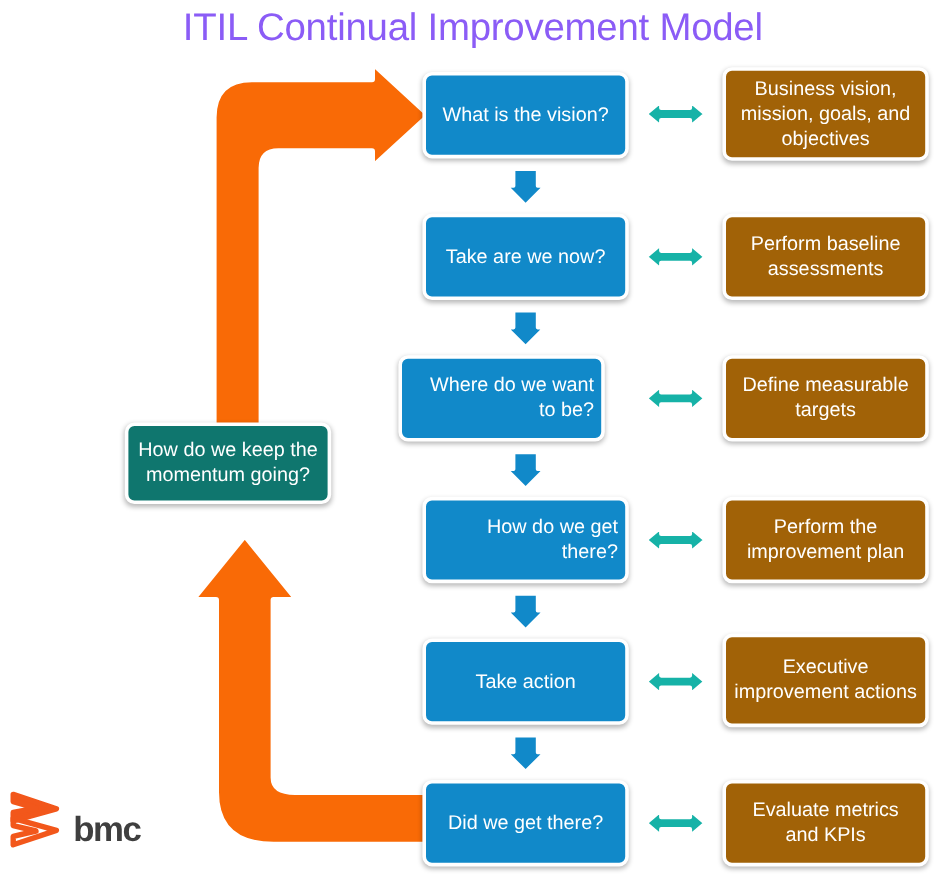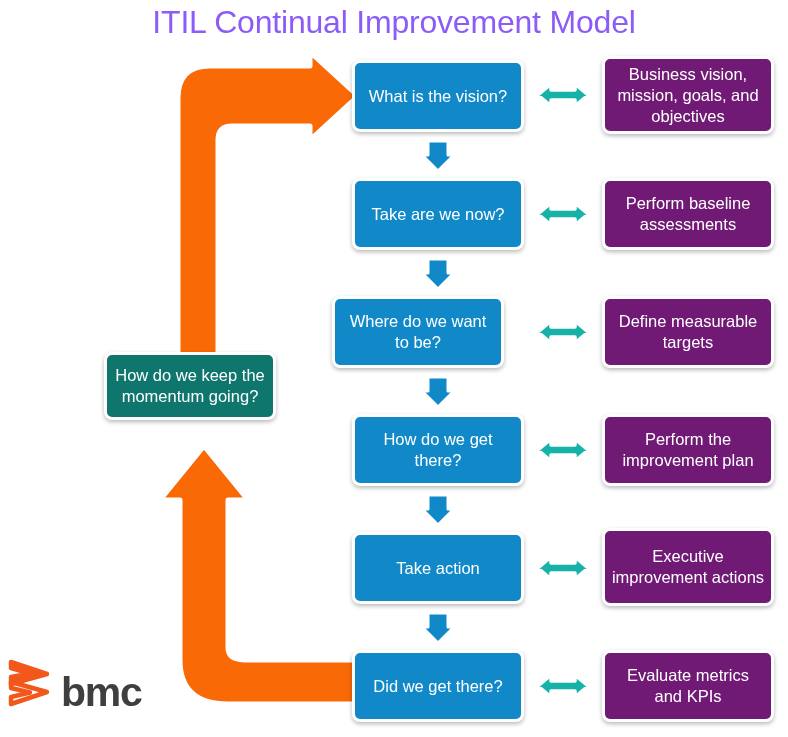--- a/index.html
+++ b/index.html
@@ -43,22 +43,22 @@
     display: flex;
     align-items: center;
     justify-content: center;
     text-align: center;
     color: #ffffff;
     font-size: 16.5px;
     line-height: 21px;
     padding: 2px 6px;
     z-index: 6;
   }
-  .node.blue  { background: #1189c9; }
-  .node.teal  { background: #701a75; }
+  .node.blue  { background: #1189c9; text-align: right; }
+  .node.teal  { background: #a16207; }
   .node.orange{ background: #0f766e; }
 
   
   .down-arrow {
     position: absolute;
     width: 34px;
     height: 36px;
     z-index: 5;
   }
   .down-arrow svg { display: block; }
@@ -85,21 +85,21 @@
     left: 6px;
     top: 652px;
     width: 160px;
     height: 62px;
     z-index: 8;
     display: flex;
     align-items: center;
   }
   #bmc-mark { width: 46px; height: 48px; display:block; }
   #bmc-word {
-    font-size: 41px;
+    font-size: 29px;
     font-weight: 700;
     color: #3f3f3f;
     letter-spacing: -1.2px;
     line-height: 44px;
     margin-left: 9px;
     margin-top: 17px;
     font-family: "Liberation Sans", sans-serif;
   }
 </style>
 </head>

